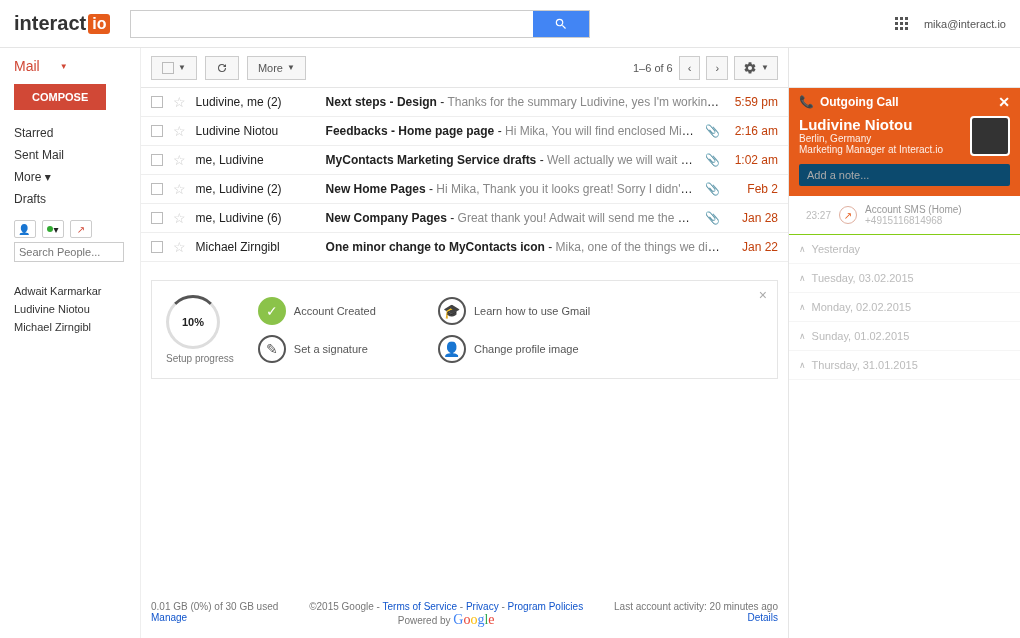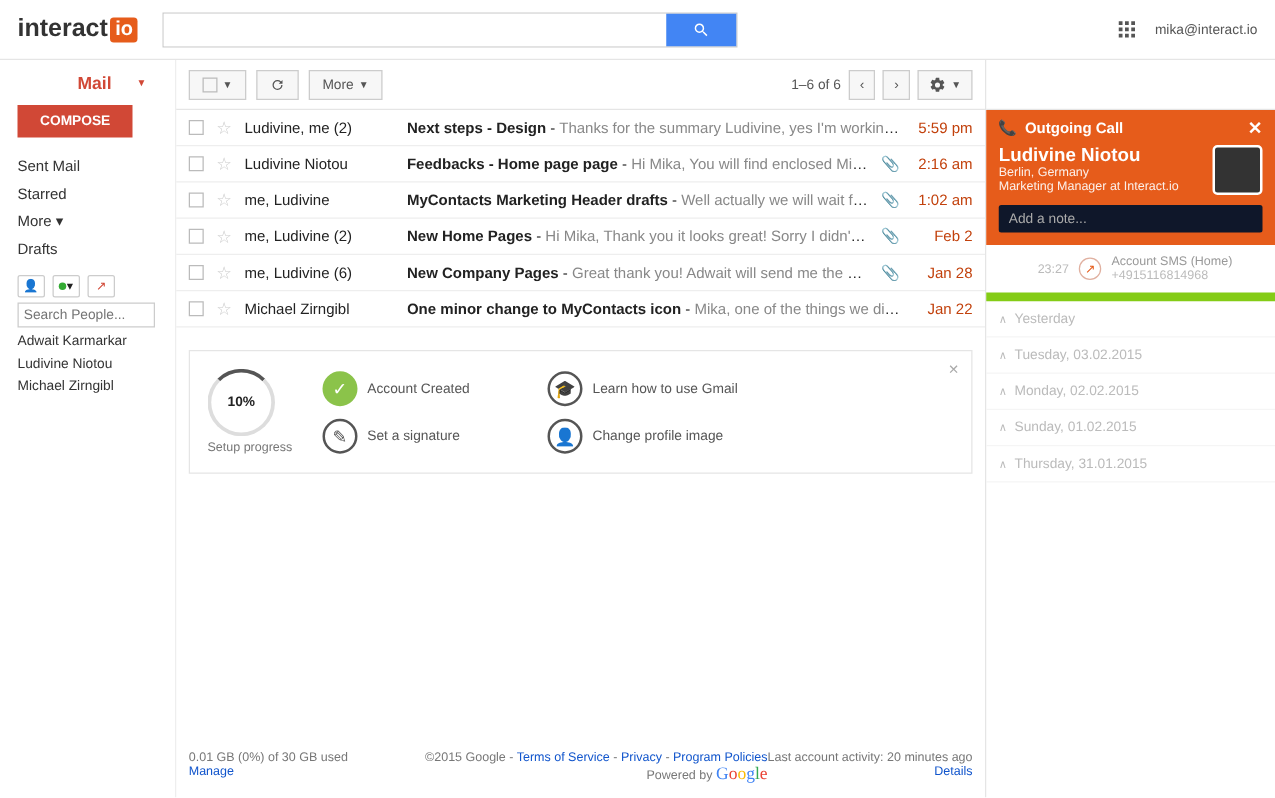--- a/index.html
+++ b/index.html
@@ -9,28 +9,28 @@
 .logo-i { background: #e65c1b; color: #fff; border-radius: 3px; padding: 1px 4px; margin-left: 2px; font-size: 16px; }
 .searchbox { display: flex; border: 1px solid #ccc; height: 28px; width: 460px; }
 .searchbox input { border: none; outline: none; flex: 1; padding: 0 8px; font-size: 12px; }
 .searchbtn { width: 56px; background: #4285f4; display: flex; align-items: center; justify-content: center; cursor: pointer; }
 .searchbtn svg { fill: #fff; width: 14px; height: 14px; }
 .top-right { margin-left: auto; display: flex; align-items: center; gap: 16px; color: #555; font-size: 11px; }
 .apps-icon { display: grid; grid-template-columns: repeat(3,3px); grid-gap: 2px; cursor: pointer; }
 .apps-icon span { width: 3px; height: 3px; background: #555; }
 .main { display: flex; height: calc(638px - 48px); }
 .sidebar { width: 140px; padding: 10px 0 10px 14px; }
-.mail-drop { color: #d14836; font-weight: bold; font-size: 14px; cursor: pointer; display: flex; align-items: center; gap: 20px; margin-bottom: 10px; margin-left: 48px; }
+.mail-drop { color: #d14836; font-weight: normal; font-size: 14px; cursor: pointer; display: flex; align-items: center; gap: 20px; margin-bottom: 10px; }
 .compose { background: #d14836; color: #fff; font-weight: bold; font-size: 11px; padding: 7px 18px; border: none; cursor: pointer; margin-bottom: 12px; }
 .nav-item { padding: 4px 0; font-size: 12px; cursor: pointer; color: #333; }
 .nav-item.active { color: #d14836; font-weight: bold; border-left: 3px solid #d14836; margin-left: -14px; padding-left: 11px; }
 .chat-row { display: flex; gap: 6px; margin: 10px 0 4px; align-items: center; }
 .chat-icon { width: 22px; height: 18px; border: 1px solid #ccc; border-radius: 2px; display: flex; align-items: center; justify-content: center; font-size: 10px; cursor: pointer; }
 .dot-green { width: 6px; height: 6px; background: #3a3; border-radius: 50%; }
-.search-people { width: 110px; border: 1px solid #ccc; padding: 3px 4px; font-size: 11px; color: #999; margin-bottom: 2px; }
+.search-people { width: 110px; border: 1px solid #ccc; padding: 3px 4px; font-size: 11px; color: #999; margin-bottom: 20px; }
 .people-item { padding: 3px 0; font-size: 11px; color: #333; cursor: pointer; }
 .content { flex: 1; border-left: 1px solid #eee; display: flex; flex-direction: column; min-width: 0; }
 .toolbar { display: flex; align-items: center; padding: 6px 10px; border-bottom: 1px solid #e5e5e5; gap: 8px; height: 40px; }
 .tbtn { border: 1px solid #ccc; background: #f7f7f7; height: 24px; padding: 0 10px; display: flex; align-items: center; cursor: pointer; font-size: 11px; color: #555; gap: 4px; }
 .tspacer { flex: 1; }
 .pager { display: flex; gap: 6px; align-items: center; }
 .pager .tbtn { padding: 0 8px; }
 .gear { cursor: pointer; }
 .emails { flex-shrink: 0; }
 .row { display: flex; align-items: center; border-bottom: 1px solid #eee; padding: 6px 10px; font-size: 12px; cursor: pointer; gap: 10px; }
@@ -44,35 +44,35 @@
 .onboard .close { position: absolute; right: 10px; top: 6px; color: #aaa; cursor: pointer; font-size: 14px; }
 .prog-circle { width: 54px; height: 54px; border: 3px solid #ddd; border-top-color: #555; border-radius: 50%; display: flex; align-items: center; justify-content: center; font-size: 11px; font-weight: bold; }
 .prog-wrap { text-align: center; }
 .prog-label { font-size: 10px; color: #777; margin-top: 4px; }
 .ogrid { display: grid; grid-template-columns: 1fr 1fr; gap: 10px 28px; }
 .oitem { display: flex; align-items: center; gap: 8px; font-size: 11px; color: #555; cursor: pointer; }
 .oicon { width: 28px; height: 28px; border: 2px solid #555; border-radius: 50%; display: flex; align-items: center; justify-content: center; font-size: 14px; }
 .oicon.done { background: #8bc34a; border-color: #8bc34a; color: #fff; }
 .footer { margin-top: auto; padding: 10px; display: flex; font-size: 10px; color: #777; align-items: flex-start; }
 .footer a { color: #1155cc; text-decoration: none; }
-.footer-center { text-align: right; flex: 1; }
+.footer-center { text-align: center; flex: 1; }
 .footer-right { text-align: right; }
 .glogo { font-family: serif; font-size: 14px; }
 .glogo .b { color: #4285f4; } .glogo .r { color: #ea4335; } .glogo .y { color: #fbbc05; } .glogo .g { color: #34a853; }
 .panel { width: 232px; border-left: 1px solid #e5e5e5; display: flex; flex-direction: column; }
 .panel-spacer { height: 40px; border-bottom: 1px solid #e5e5e5; }
 .p-head { background: #e65c1b; color: #fff; padding: 6px 10px 10px; }
 .p-title-row { display: flex; align-items: center; gap: 6px; font-size: 12px; font-weight: bold; margin-bottom: 6px; }
 .p-title-row .x { margin-left: auto; cursor: pointer; font-size: 14px; }
 .p-who { display: flex; gap: 8px; align-items: flex-start; }
 .p-name { font-size: 15px; font-weight: bold; }
 .p-meta { font-size: 10px; opacity: .9; }
 .avatar2 { width: 40px; height: 40px; background: #333; border-radius: 4px; border: 2px solid #fff; }
-.p-note { background: #0f172a; margin-top: 8px; border-radius: 2px; padding: 5px 8px; color: #aaa; font-size: 11px; }
-.p-activity { padding: 8px 10px; border-bottom: 7px solid #84cc16; display: flex; gap: 8px; font-size: 10px; color: #bbb; align-items: center; justify-content: center; }
+.p-note { background: #0c4a6e; margin-top: 8px; border-radius: 2px; padding: 5px 8px; color: #aaa; font-size: 11px; }
+.p-activity { padding: 8px 10px; border-bottom: 1px solid #84cc16; display: flex; gap: 8px; font-size: 10px; color: #bbb; align-items: center; }
 .p-activity .t { width: 32px; text-align: right; }
 .act-icon { width: 18px; height: 18px; border: 1px solid #e0b0a0; border-radius: 50%; display: flex; align-items: center; justify-content: center; color: #e65c1b; font-size: 10px; }
 .p-day { padding: 8px 10px; font-size: 11px; color: #bbb; border-bottom: 1px solid #f5f5f5; display: flex; align-items: center; gap: 6px; }
 .p-day .chev { font-size: 9px; }
 .caret { font-size: 8px; }
 </style>
 </head>
 <body>
 
 <div class="topbar">
@@ -105,22 +105,22 @@
 </div>
 
 <div class="main">
   <div class="sidebar">
     <div class="mail-drop">
       <span>Mail</span>
         <span class="caret">▼</span>
     </div>
     <button class="compose">COMPOSE</button>
     <div id="nav">
+        <div class="nav-item">Starred</div>
         <div class="nav-item">Sent Mail</div>
-        <div class="nav-item">Starred</div>
         <div class="nav-item">More ▾</div>
         <div class="nav-item">Drafts</div>
       </div>
     <div class="chat-row">
       <div class="chat-icon">👤</div>
       <div class="chat-icon"><span class="dot-green"></span>▾</div>
       <div class="chat-icon" style="color:#d14836">↗</div>
     </div>
     <input class="search-people" placeholder="Search People..." style="">
     <div id="people">
@@ -172,21 +172,21 @@
     <div class="star">☆</div>
     <div class="sender">Ludivine Niotou</div>
     <div class="subj"><b>Feedbacks - Home page page</b> - <span class="prev">Hi Mika, You will find enclosed Michael feedbac</span></div>
     <span style="color:#888">📎</span>
     <div class="time">2:16 am</div>
         </div>
         <div class="row">
     <div class="ck"></div>
     <div class="star">☆</div>
     <div class="sender">me, Ludivine</div>
-    <div class="subj"><b>MyContacts Marketing Header drafts</b> - <span class="prev">Well actually we will wait for you to finish it</span></div>
+    <div class="subj"><b>MyContacts Marketing Service drafts</b> - <span class="prev">Well actually we will wait for you to finish it</span></div>
     <span style="color:#888">📎</span>
     <div class="time">1:02 am</div>
         </div>
         <div class="row">
     <div class="ck"></div>
     <div class="star">☆</div>
     <div class="sender">me, Ludivine (2)</div>
     <div class="subj"><b>New Home Pages</b> - <span class="prev">Hi Mika, Thank you it looks great! Sorry I didn't answer befor</span></div>
     <span style="color:#888">📎</span>
     <div class="time">Feb 2</div>

